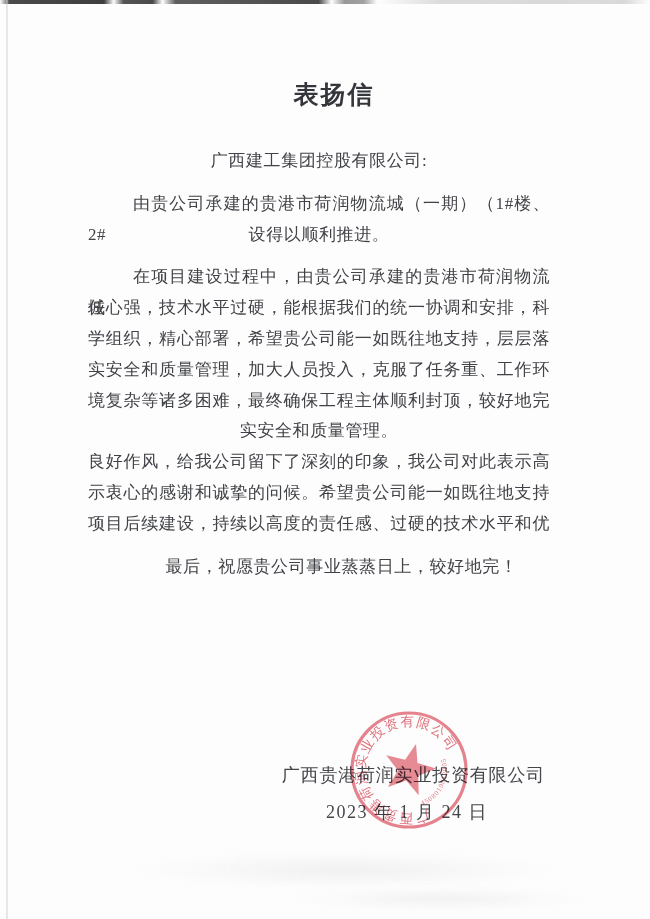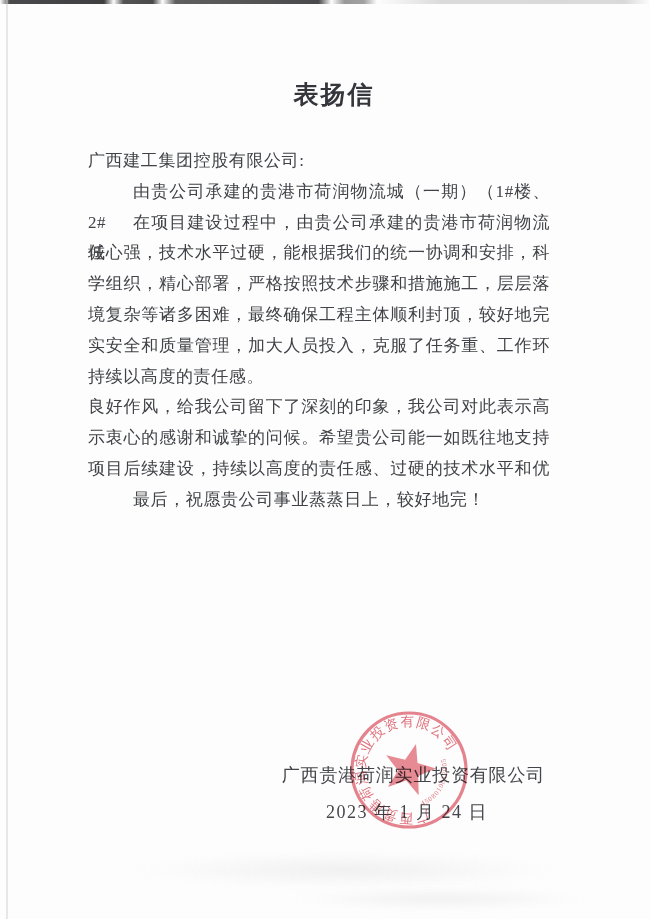--- a/index.html
+++ b/index.html
@@ -38,23 +38,23 @@
     position: absolute; left: 0; top: 78px; width: 650px;
     text-align: center;
     font-size: 25px; font-weight: bold; color: #35363b;
     letter-spacing: 2px;
     transform: translateX(9px);
   }
   .letter-body {
     position: absolute; left: 88px; top: 146px; width: 462px;
     font-size: 17px; color: #404247; letter-spacing: .6px;
   }
-  .line { line-height: 30.8px; height: 30.8px; white-space: nowrap; }
+  .line { line-height: 30.8px; height: 30.8px; white-space: nowrap; text-align: center; }
   .line.fill { white-space: normal; text-align: justify; text-align-last: justify; }
-  .line.indent { text-indent: 45px; }
+  .line.indent { text-indent: 45px; margin-top: 12px; }
 
   .signature {
     position: absolute; left: 88px; top: 760px; width: 462px;
     text-align: right; padding-right: 5px;
     font-size: 18px; color: #45464b; letter-spacing: .8px; line-height: 30px;
     white-space: nowrap;
   }
   .date-line {
     position: absolute; left: 88px; top: 797px; width: 462px;
     text-align: right; padding-right: 62px;
@@ -74,26 +74,27 @@
 <div class="scan-top-edge"></div>
 <div class="scan-left-line"></div>
 <div class="ghost-1"></div>
 <div class="ghost-2"></div>
 
 <h1 class="doc-title">表扬信</h1>
 
 <div class="letter-body">
     <div class="line">广西建工集团控股有限公司:</div>
     <div class="line indent fill">由贵公司承建的贵港市荷润物流城（一期）（1#楼、2#</div>
+    <div class="line">设得以顺利推进。</div>
     <div class="line indent fill">在项目建设过程中，由贵公司承建的贵港市荷润物流城</div>
     <div class="line fill">任心强，技术水平过硬，能根据我们的统一协调和安排，科</div>
-    <div class="line fill">学组织，精心部署，严格按照技术步骤和措施施工，层层落</div>
+    <div class="line fill">学组织，精心部署，希望贵公司能一如既往地支持，层层落</div>
+    <div class="line fill">实安全和质量管理，加大人员投入，克服了任务重、工作环</div>
     <div class="line fill">境复杂等诸多困难，最终确保工程主体顺利封顶，较好地完</div>
-    <div class="line fill">实安全和质量管理，加大人员投入，克服了任务重、工作环</div>
-    <div class="line">持续以高度的责任感。</div>
+    <div class="line">实安全和质量管理。</div>
     <div class="line fill">良好作风，给我公司留下了深刻的印象，我公司对此表示高</div>
     <div class="line fill">示衷心的感谢和诚挚的问候。希望贵公司能一如既往地支持</div>
     <div class="line fill">项目后续建设，持续以高度的责任感、过硬的技术水平和优</div>
     <div class="line indent">最后，祝愿贵公司事业蒸蒸日上，较好地完！</div>
   </div>
 
 <div class="signature">广西贵港荷润实业投资有限公司</div>
 <div class="date-line">2023 年 1 月 24 日</div>
 
 <svg class="seal" viewBox="0 0 145 145">

